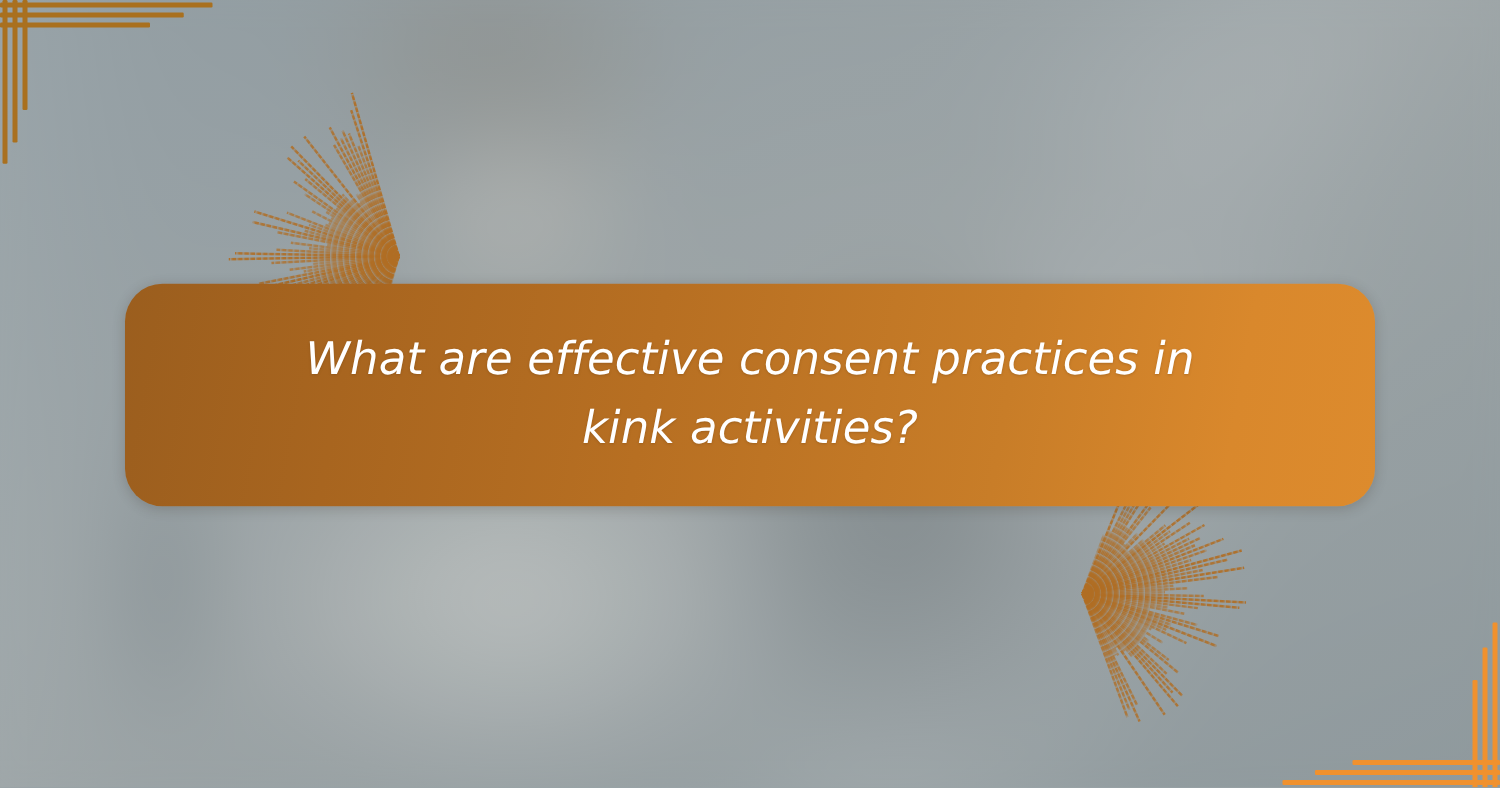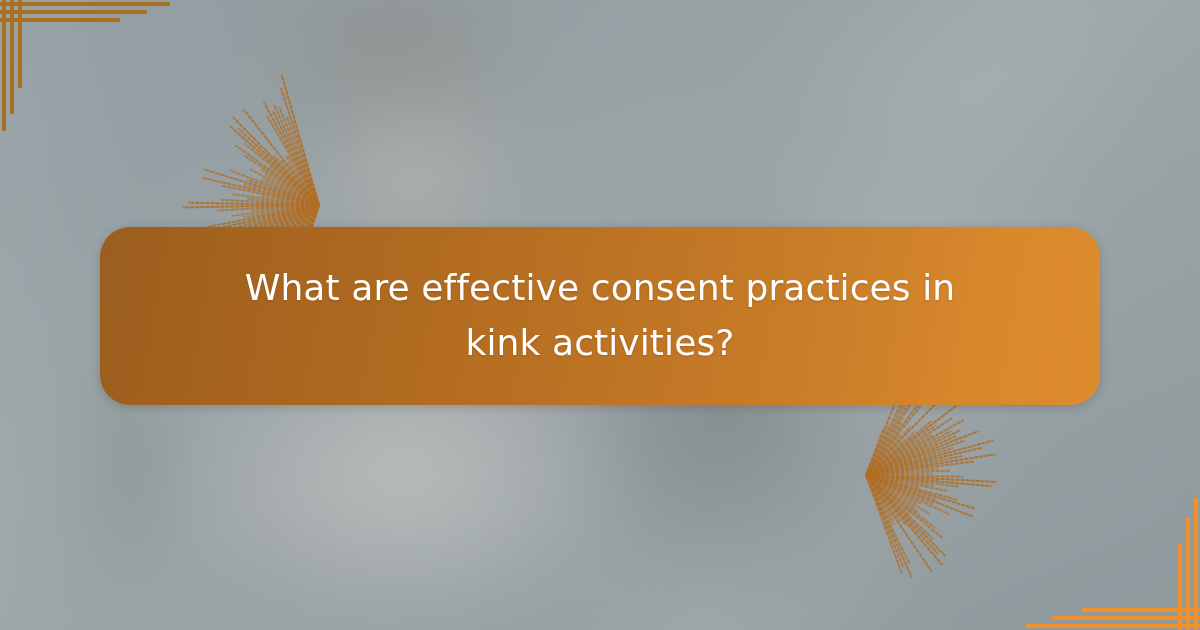--- a/index.html
+++ b/index.html
@@ -12,20 +12,21 @@
     background:#93a0a3;
     font-family:"DejaVu Sans", sans-serif;
   }
 
   #stage {
     position:relative;
     width:1200px;
     height:630px;
     overflow:hidden;
     background:#9aa5a8;
+    font-style:italic;
   }
 
   
   .bg-photo {
     position:absolute;
     inset:-60px;
     filter:blur(34px) saturate(0.62);
     background-color:#98a3a6;
     background-image:
       

